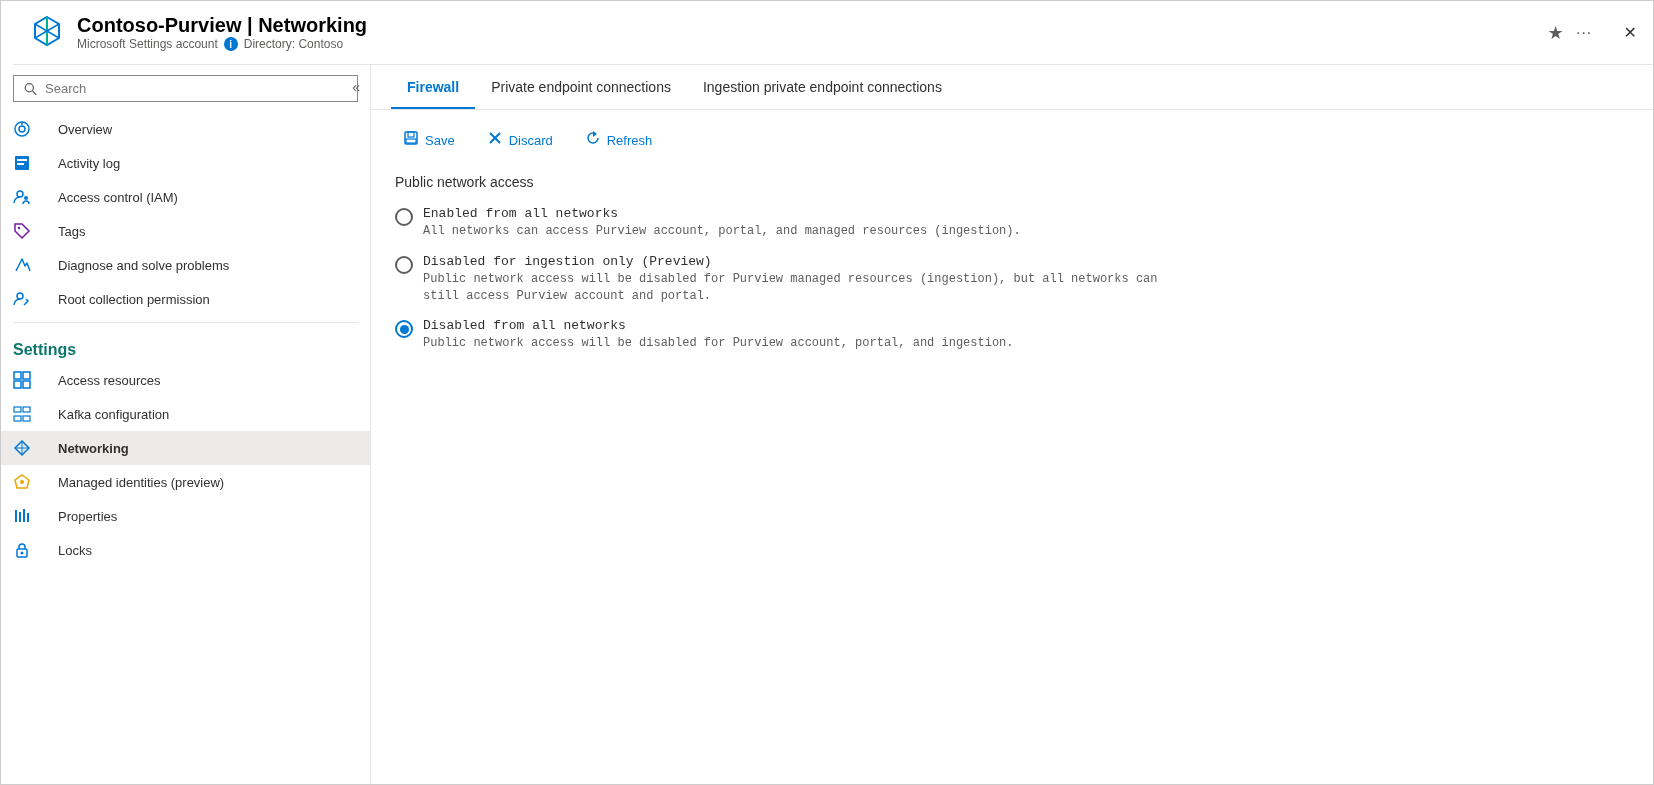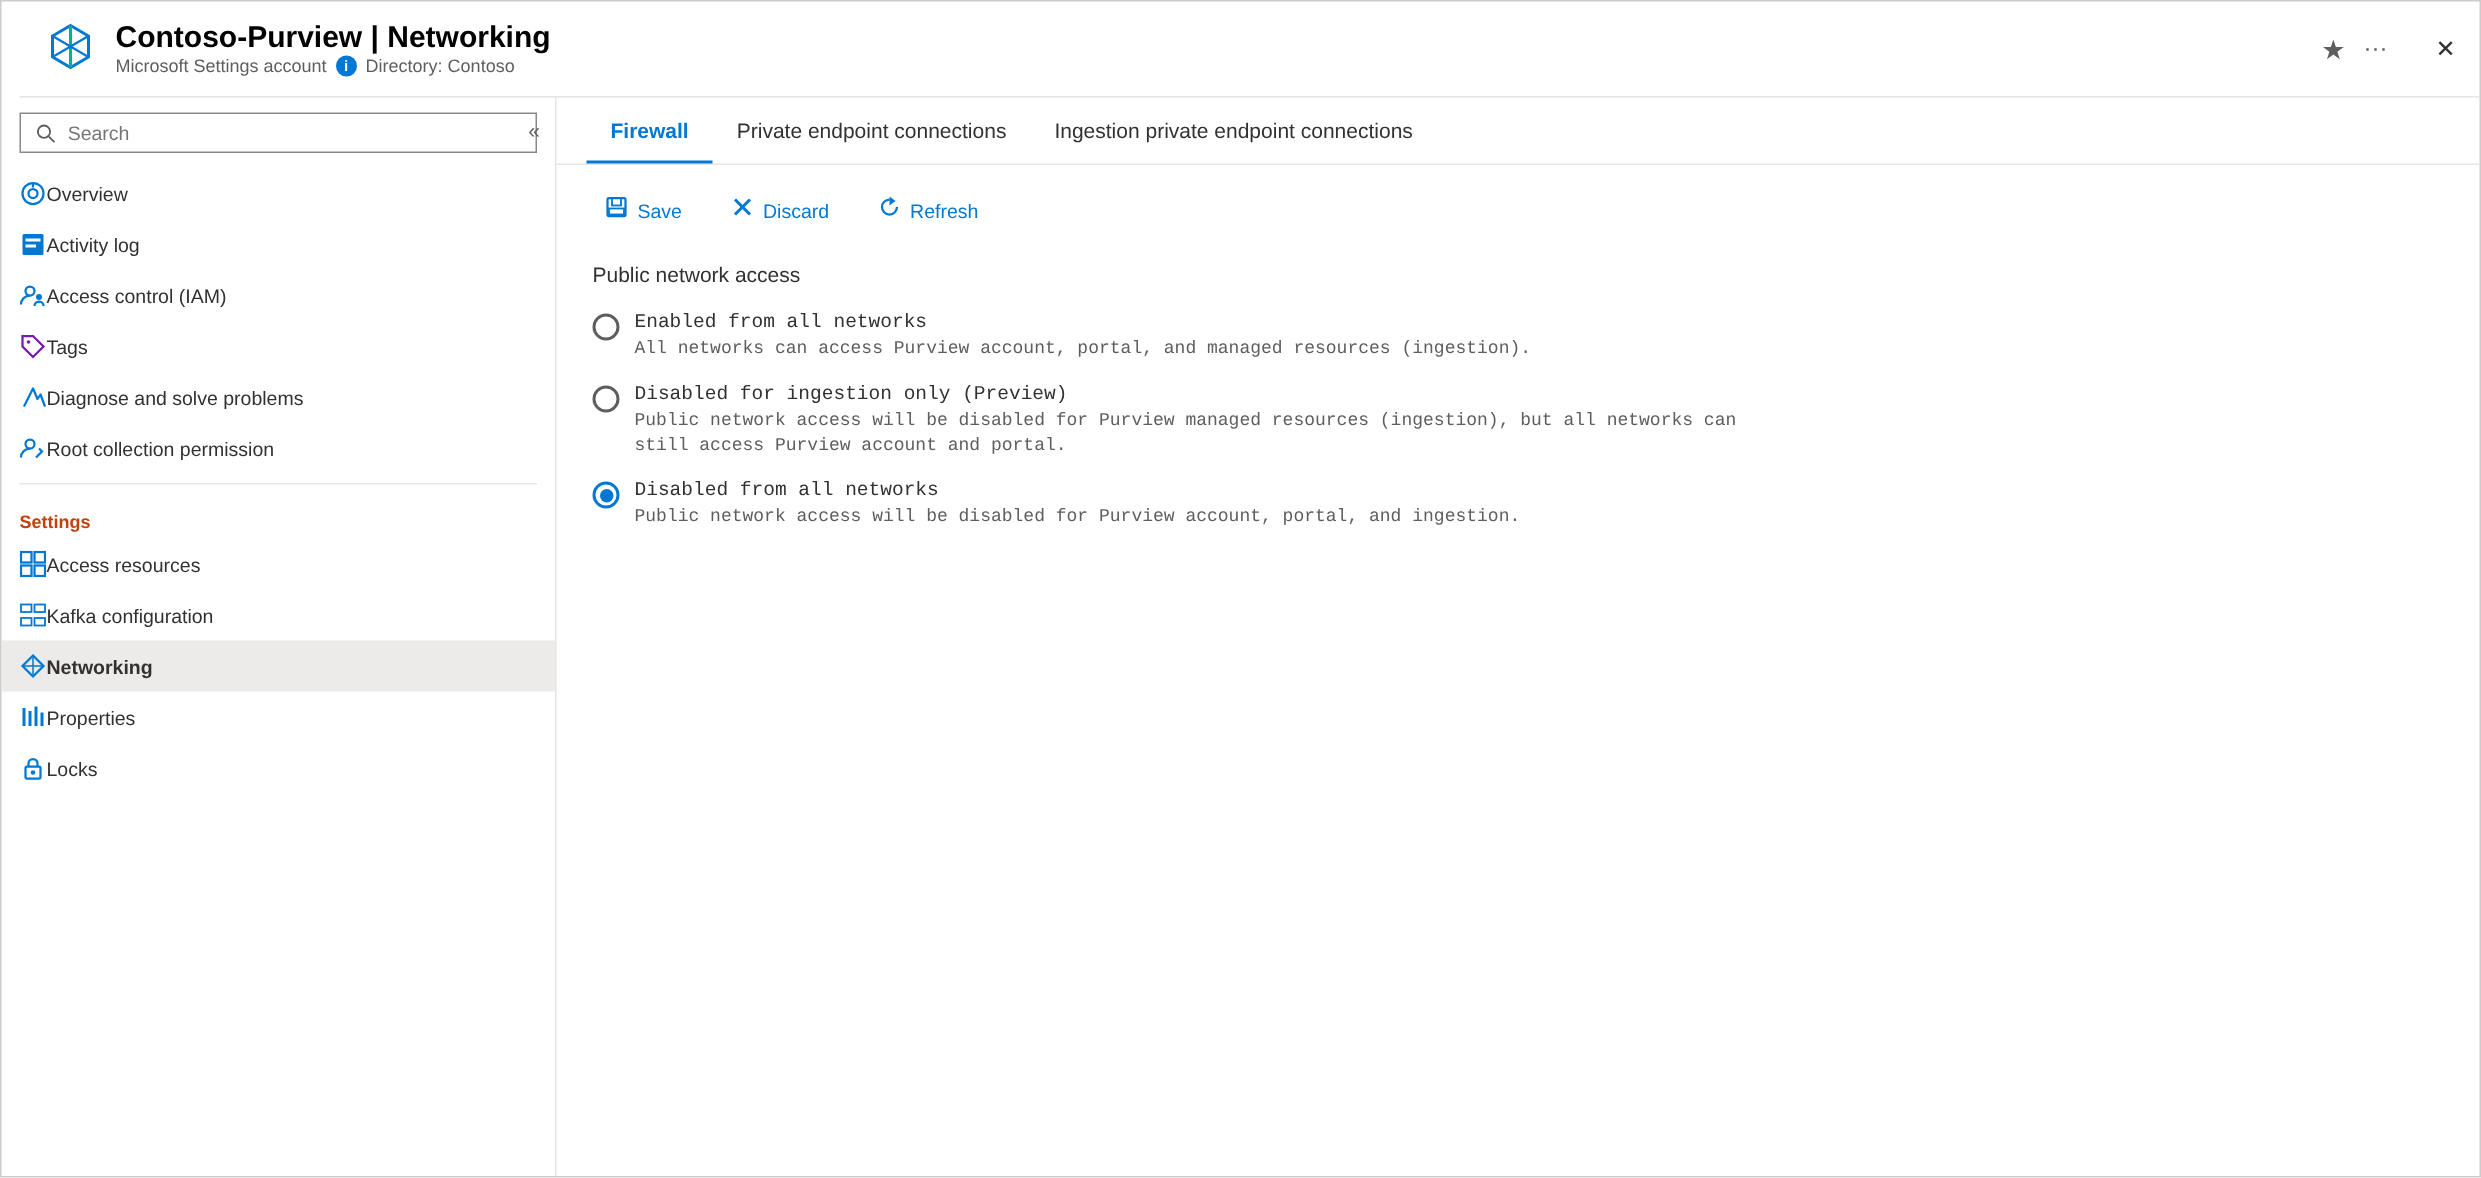--- a/index.html
+++ b/index.html
@@ -22,24 +22,24 @@
 
     
     .sidebar { width: 370px; border-right: 1px solid #e5e5e5; display: flex; flex-direction: column; overflow: hidden; flex-shrink: 0; position: relative; }
     .sidebar-search { padding: 10px 12px; }
     .search-box { display: flex; align-items: flex-end; border: 1px solid #8a8886; padding: 5px 10px; background: #fff; width: 100%; gap: 8px; }
     .search-box input { border: none; outline: none; font-size: 13px; color: #323130; width: 100%; background: transparent; }
 
     .sidebar-collapse { position: absolute; top: 14px; right: 10px; cursor: pointer; color: #605e5c; font-size: 14px; }
 
     .sidebar-nav { flex: 1; overflow-y: auto; padding-bottom: 10px; }
-    .nav-item { display: flex; align-items: center; padding: 8px 12px; cursor: pointer; gap: 0; color: #323130; font-size: 13px; }
+    .nav-item { display: flex; align-items: center; padding: 8px 12px; cursor: pointer; gap: 27px; color: #323130; font-size: 13px; }
     .nav-item.active { background: #edebe9; font-weight: 600; }
     .nav-item .nav-icon { width: 18px; height: 18px; flex-shrink: 0; display: flex; align-items: center; justify-content: center; }
-    .nav-section-label { padding: 12px 12px 4px 12px; font-size: 12px; font-weight: 700; color: #c2410c; }
+    .nav-section-label { padding: 12px 12px 4px 12px; font-size: 16px; font-weight: 700; color: #0f766e; }
     .nav-divider { border: none; border-top: 1px solid #e5e5e5; margin: 6px 12px; }
 
     
     .content { flex: 1; overflow: auto; padding: 0; }
     .tabs { display: flex; align-items: flex-end; border-bottom: 1px solid #e5e5e5; padding: 0 20px; gap: 0; }
     .tab { padding: 14px 16px 12px 16px; cursor: pointer; font-size: 14px; color: #323130; border-bottom: 2px solid transparent; white-space: nowrap; }
     .tab.active { border-bottom: 2px solid #0078d4; font-weight: 600; color: #0078d4; }
 
     .content-body { padding: 16px 24px; }
     .toolbar { display: flex; align-items: center; gap: 16px; margin-bottom: 20px; }
@@ -201,20 +201,29 @@
         <span class="nav-icon">
           <svg width="18" height="18" viewBox="0 0 18 18">
               <polygon points="9,2 16,9 9,16 2,9" fill="none" stroke="#0078d4" stroke-width="1.5"></polygon>
               <line x1="9" y1="2" x2="9" y2="16" stroke="#0078d4" stroke-width="1"></line>
               <line x1="2" y1="9" x2="16" y2="9" stroke="#0078d4" stroke-width="1"></line>
             </svg>
         </span>
         <span>Networking</span>
       </div>
 
+      <div class="nav-item">
+        <span class="nav-icon">
+          <svg width="18" height="18" viewBox="0 0 18 18">
+              <polygon points="9,2 16,7 14,15 4,15 2,7" fill="none" stroke="#e8a500" stroke-width="1.5"></polygon>
+              <circle cx="9" cy="9" r="2" fill="#e8a500"></circle>
+            </svg>
+        </span>
+        <span>Managed identities (preview)</span>
+      </div>
 
       <div class="nav-item">
         <span class="nav-icon">
           <svg width="18" height="18" viewBox="0 0 18 18">
               <rect x="2" y="3" width="2" height="12" fill="#0078d4"></rect>
               <rect x="6" y="5" width="2" height="10" fill="#0078d4"></rect>
               <rect x="10" y="2" width="2" height="13" fill="#0078d4"></rect>
               <rect x="14" y="6" width="2" height="9" fill="#0078d4"></rect>
             </svg>
         </span>

